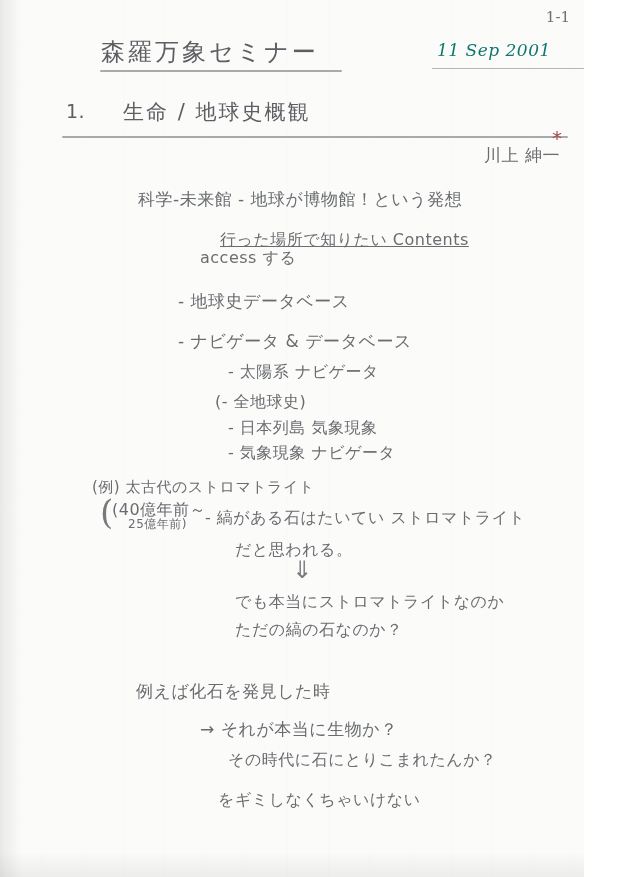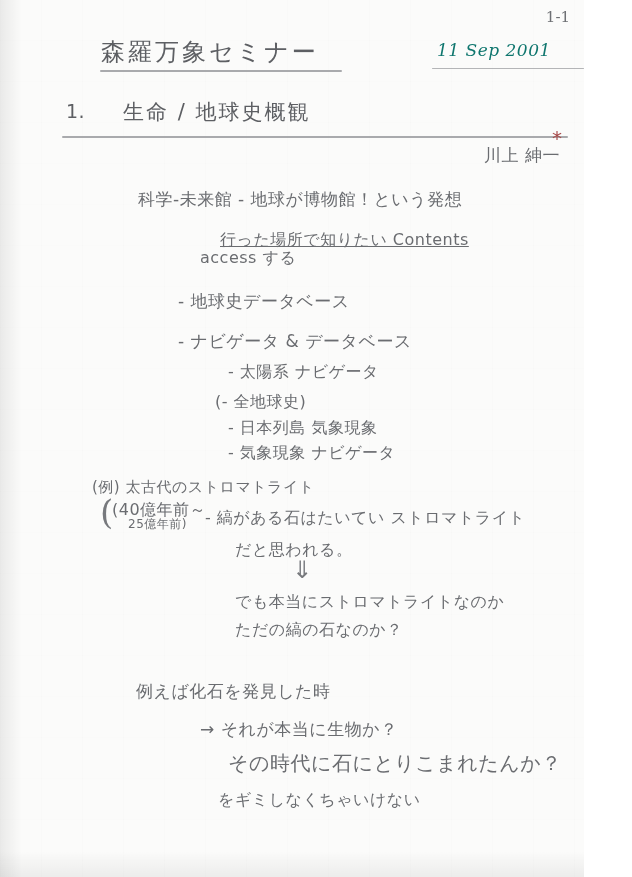--- a/index.html
+++ b/index.html
@@ -127,21 +127,21 @@
       <div class="ink jp" style="left: 228px; top: 443px; font-size: 16px;">- 気象現象 ナビゲータ</div>
       <div class="ink jp" style="left: 92px; top: 478px; font-size: 15px;">(例) 太古代のストロマトライト</div>
       <div class="ink jp" style="left: 112px; top: 500px; font-size: 16px;">(40億年前～</div>
       <div class="ink jp" style="left: 128px; top: 516px; font-size: 12px;">25億年前)</div>
       <div class="ink jp" style="left: 205px; top: 508px; font-size: 16px;">- 縞がある石はたいてい ストロマトライト</div>
       <div class="ink jp" style="left: 235px; top: 540px; font-size: 16px;">だと思われる。</div>
       <div class="ink jp" style="left: 235px; top: 592px; font-size: 16px;">でも本当にストロマトライトなのか</div>
       <div class="ink jp" style="left: 235px; top: 620px; font-size: 16px;">ただの縞の石なのか？</div>
       <div class="ink jp" style="left: 136px; top: 680px; font-size: 17px;">例えば化石を発見した時</div>
       <div class="ink jp" style="left: 200px; top: 718px; font-size: 17px;">→  それが本当に生物か？</div>
-      <div class="ink jp" style="left: 228px; top: 750px; font-size: 20px;">その時代に石にとりこまれたんか？</div>
+      <div class="ink jp" style="left: 228px; top: 750px; font-size: 16px;">その時代に石にとりこまれたんか？</div>
       <div class="ink jp" style="left: 218px; top: 790px; font-size: 16px;">をギミしなくちゃいけない</div>
     </div>
 
   <div class="arrow-down" style="left:292px; top:556px; font-size:24px;">⇓</div>
 
   <div class="brace" style="left:100px; top:495px; font-size:34px; line-height:34px;">(</div>
 
 </div>
 
 </body></html>

